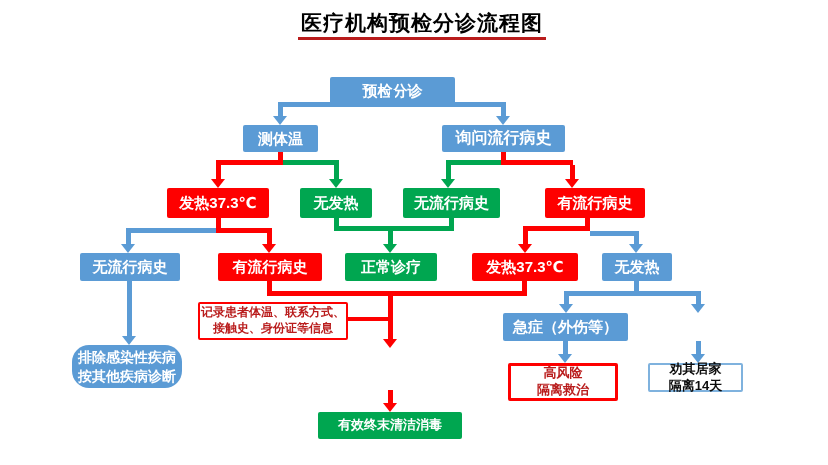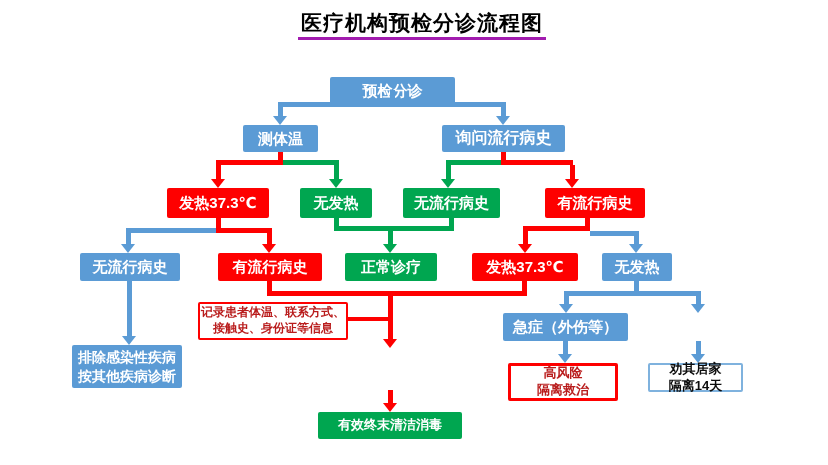--- a/index.html
+++ b/index.html
@@ -4,21 +4,21 @@
 <style>
   html,body{margin:0;padding:0;background:#fff;}
   .stage{
     position:relative;width:828px;height:465px;background:#ffffff;
     font-family:"Liberation Sans","DejaVu Sans",sans-serif;overflow:hidden;
   }
   .page-title{
     position:absolute;top:9px;left:0;width:828px;text-align:center;
     font-size:21px;font-weight:bold;color:#000;letter-spacing:1px;
   }
-  .page-title span{border-bottom:3px solid #a21caf;padding:0 3px 3px;margin-left:16px;}
+  .page-title span{border-bottom:3px solid #b91c1c;padding:0 3px 3px;margin-left:16px;}
   .node{
     position:absolute;display:flex;align-items:center;justify-content:center;
     text-align:center;color:#fff;font-weight:bold;white-space:pre-line;
     line-height:1.3;border-radius:2px;box-sizing:border-box;font-size:15px;
   }
   .nb{background:#5B9BD5;}
   .ng{background:#00A650;}
   .nr{background:#FE0000;}
   .wr{background:#fff;border:2px solid #FE0000;color:#b91c1c;}
   .wr3{border-width:3px;}
@@ -117,21 +117,21 @@
 
   <div class="ln lb" style="left:634px;top:281px;width:5px;height:10px;"></div>
   <div class="ln lb" style="left:564px;top:291px;width:137px;height:5px;"></div>
   <div class="ln lb" style="left:564px;top:296px;width:5px;height:8px;"></div>
   <div class="ar ab" style="left:559px;top:304px;"></div>
   <div class="ln lb" style="left:696px;top:296px;width:5px;height:8px;"></div>
   <div class="ar ab" style="left:691px;top:304px;"></div>
 
   <div class="node nb" style="left:503px;top:313px;width:125px;height:28px;">急症（外伤等）</div>
 
-  <div class="node nb" style="left:72px;top:345px;width:110px;height:43px;font-size:14px;">排除感染性疾病
+  <div class="node nb" style="left:72px;top:345px;width:110px;height:43px;font-size:14px;border-radius:17px;">排除感染性疾病
 按其他疾病诊断</div>
 
 
   <div class="ln lr" style="left:388px;top:390px;width:5px;height:13px;"></div>
   <div class="ar arr" style="left:383px;top:403px;"></div>
 
   <div class="node ng" style="left:318px;top:412px;width:144px;height:27px;font-size:13px;">有效终末清洁消毒</div>
 
   <div class="ln lb" style="left:563px;top:341px;width:5px;height:13px;"></div>
   <div class="ar ab" style="left:558px;top:354px;"></div>

